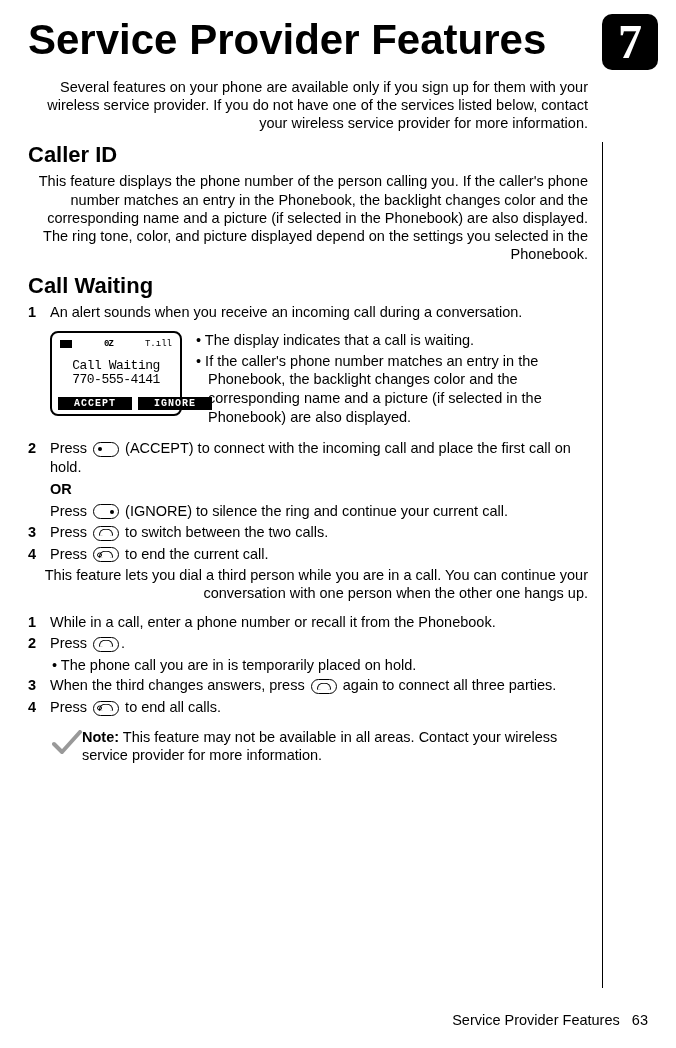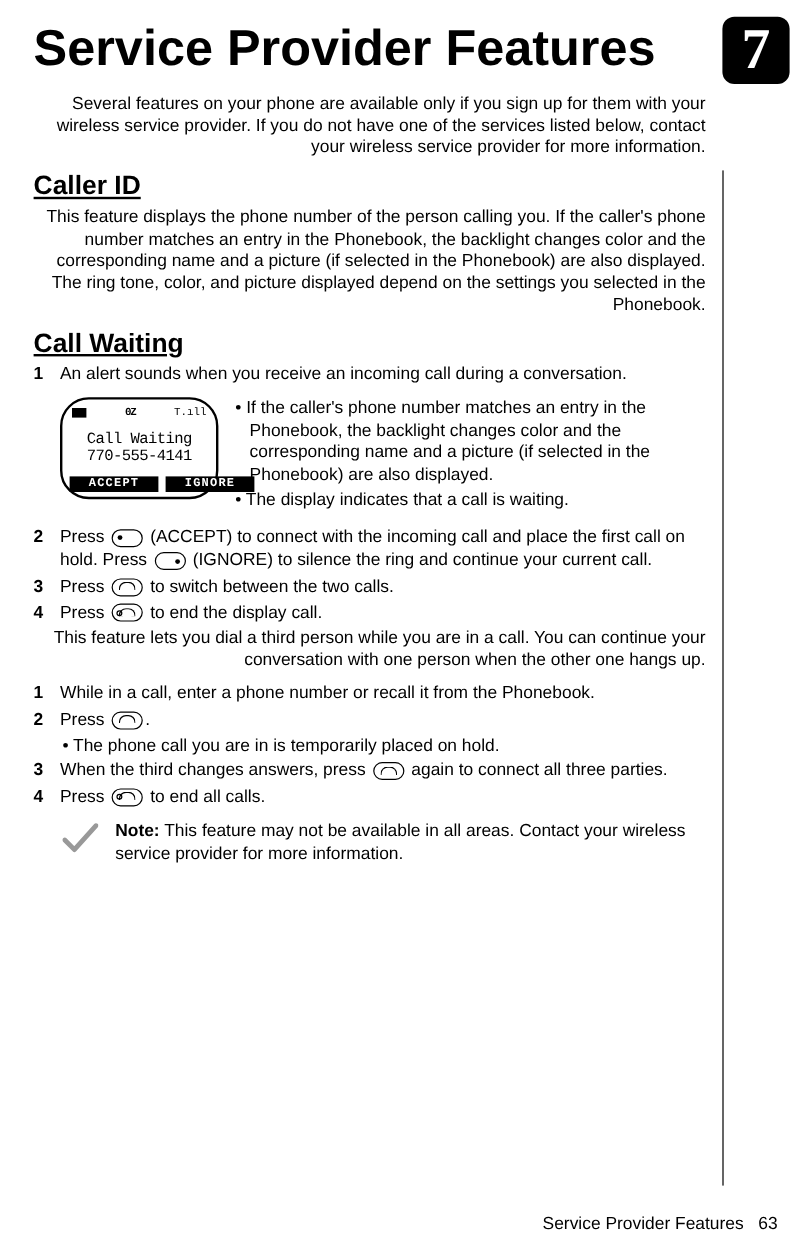--- a/index.html
+++ b/index.html
@@ -53,21 +53,20 @@
   p.body {
     font-size: 14.5px;
     line-height: 1.25;
     margin-bottom: 10px;
     text-align: right;
   }
   h2.section {
     font-size: 22px;
     font-weight: bold;
     margin: 6px 0 4px 0;
-    text-decoration: underline;
   }
   .step {
     display: flex;
     font-size: 14.5px;
     line-height: 1.35;
     margin: 2px 0;
   }
   .step .num {
     width: 22px;
     flex: none;
@@ -105,21 +104,21 @@
     text-indent: -12px;
     margin-bottom: 2px;
   }
   .cw-bullets div::before { content: "•  "; }
 
   
   .phone-screen {
     width: 132px;
     flex: none;
     border: 2px solid #000;
-    border-radius: 24px;
+    border-radius: 8px;
     padding: 6px 6px 4px 6px;
     font-family: "Courier New", monospace;
     text-align: center;
   }
   .ps-status {
     display: flex;
     justify-content: space-between;
     align-items: center;
     height: 10px;
     margin-bottom: 10px;
@@ -168,21 +167,21 @@
     border-radius:6px 6px 0 0; transform:translateY(-60%);
   }
   .key.end::after {
     content:""; position:absolute; width:3px; height:3px;
     border:1.2px solid #000; border-radius:50%;
     left:3px; top:50%; transform:translateY(-50%);
   }
 
   
   .note-row {
-    display:flex; gap:14px; margin: 10px 0 0 24px; align-items:flex-start;
+    display:flex; margin: 10px 0 0 24px; align-items:flex-start;
   }
   .note-row .check {
     width:30px; flex:none; padding-top:2px;
   }
   .note-row .check svg { width:30px; height:26px; }
   .note-row .note-text { flex:1; font-size:14.5px; line-height:1.3; }
   .note-row .note-text b { font-weight:bold; }
 
   
   .footer {
@@ -219,44 +218,45 @@
         <span class="sig">T.ıll</span>
       </div>
       <div class="ps-line1">Call Waiting</div>
       <div class="ps-line2">770-555-4141</div>
       <div class="ps-soft">
         <span>ACCEPT</span>
         <span>IGNORE</span>
       </div>
     </div>
     <div class="cw-bullets">
+      <div>The display indicates that a call is waiting.</div>
       <div>If the caller's phone number matches an entry in the Phonebook, the backlight changes color and the corresponding name and a picture (if selected in the Phonebook) are also displayed.</div>
-      <div>The display indicates that a call is waiting.</div>
     </div>
   </div>
 
   <div class="step">
     <div class="num">2</div>
     <div class="txt">
       <span>Press </span><span class="key dot-left"></span><span> (ACCEPT) to connect with the incoming call and place the first call on hold.</span>
+      <span class="or">OR</span>
       <span>Press </span><span class="key dot-right"></span><span> (IGNORE) to silence the ring and continue your current call.</span>
     </div>
   </div>
 
   <div class="step">
     <div class="num">3</div>
     <div class="txt">
       <span>Press </span><span class="key talk"></span><span> to switch between the two calls.</span>
     </div>
   </div>
 
   <div class="step">
     <div class="num">4</div>
     <div class="txt">
-      <span>Press </span><span class="key end"></span><span> to end the display call.</span>
+      <span>Press </span><span class="key end"></span><span> to end the current call.</span>
     </div>
   </div>
 
   <p class="body">This feature lets you dial a third person while you are in a call. You can continue your conversation with one person when the other one hangs up.</p>
 
   <div class="step">
     <div class="num">1</div>
     <div class="txt">While in a call, enter a phone number or recall it from the Phonebook.</div>
   </div>
 

